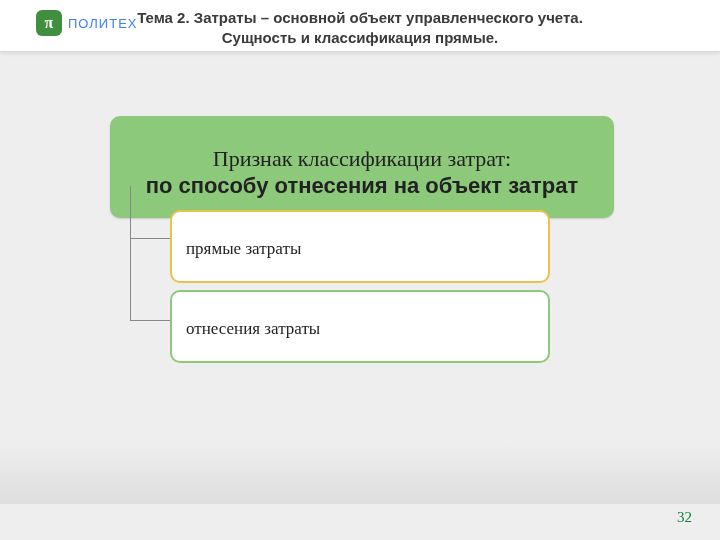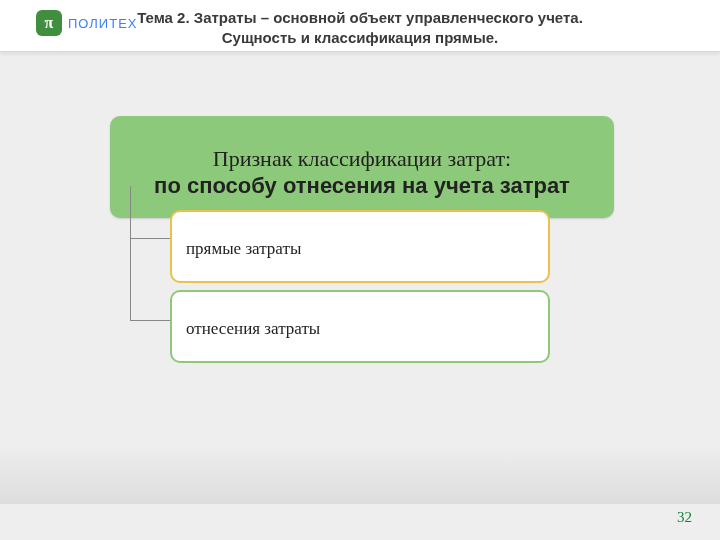--- a/index.html
+++ b/index.html
@@ -135,21 +135,21 @@
     <div class="logo-text">ПОЛИТЕХ</div>
   </div>
   <div class="header-title">
     <span>Тема 2. Затраты – основной объект управленческого учета.</span><br>
     <span>Сущность и классификация прямые.</span>
   </div>
 </div>
 
 <div class="main-box">
   <div class="line1">Признак классификации затрат:</div>
-  <div class="line2">по способу отнесения на учета затрат</div>
+  <div class="line2">по способу отнесения на объект затрат</div>
 </div>
 
 <div class="v-trunk"></div>
 <div class="h1"></div>
 <div class="h2"></div>
 
 <div class="child-box child1">
   <span>прямые затраты</span>
 </div>
 <div class="child-box child2">

